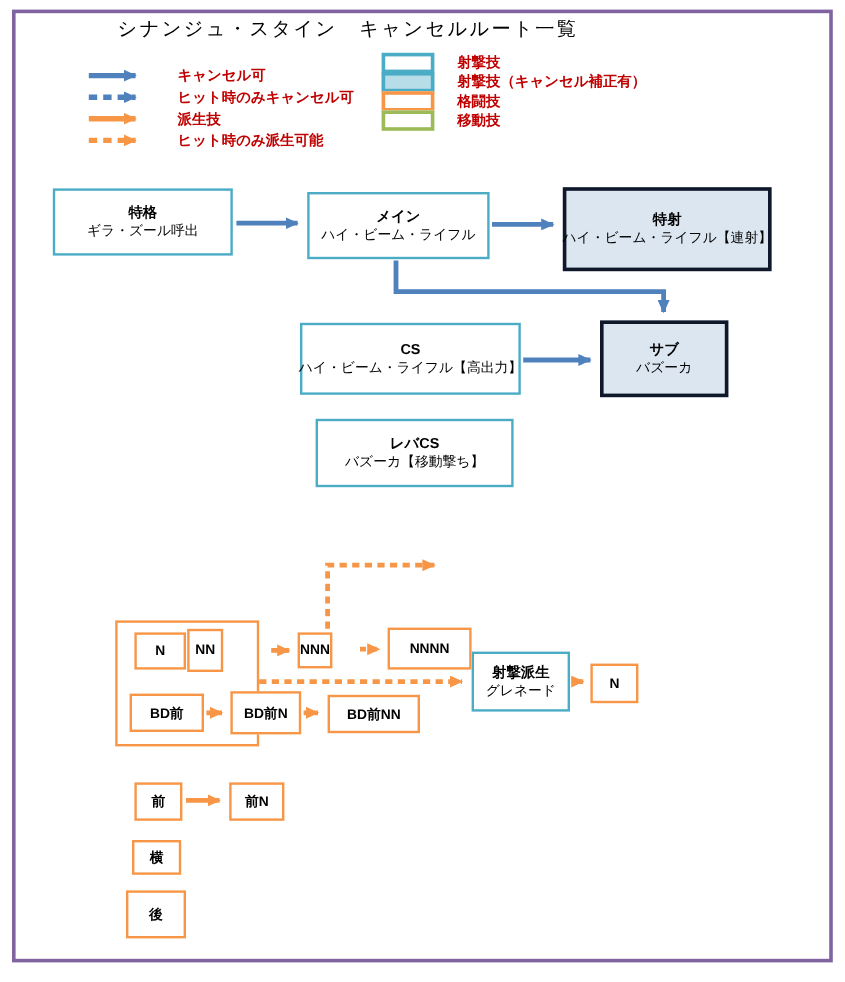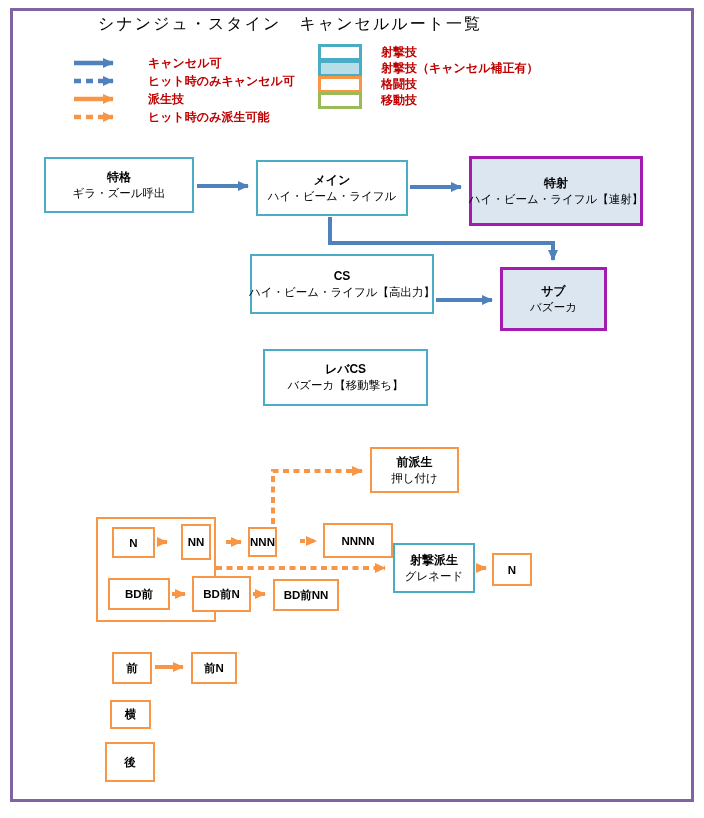--- a/index.html
+++ b/index.html
@@ -16,21 +16,21 @@
   .legend-right{position:absolute;left:318px;top:44px;}
   .lrow{display:flex;align-items:center;height:18px;gap:19px;}
   .rrow{display:flex;align-items:center;height:16px;}
   .llab{color:#C00000;font-weight:bold;font-size:12px;margin-left:5px;white-space:nowrap;}
   .swatch{width:38px;height:11px;border-width:3px;border-style:solid;margin-right:14px;}
   
   .node{position:absolute;background:#fff;box-sizing:border-box;z-index:3;
     display:flex;flex-direction:column;justify-content:center;align-items:center;
     text-align:left;}
   .shoot{border:2.5px solid #4BACC6;}
-  .shoot-f{border:3px solid #a21caf;background:#DCE6F1;}
+  .shoot-f{border:3px solid #0f172a;background:#DCE6F1;}
   .melee{border:2.5px solid #F79646;}
   .t{font-weight:bold;font-size:12px;line-height:1.45;white-space:nowrap;}
   .s{font-size:11.5px;line-height:1.35;white-space:nowrap;}
   .tc{font-weight:bold;font-size:11.5px;white-space:nowrap;}
   .group-rect{position:absolute;left:96px;top:517px;width:120px;height:105px;
     border:2.5px solid #F79646;box-sizing:border-box;z-index:1;background:transparent;}
   svg.overlay{position:absolute;left:0;top:0;z-index:2;}
 </style>
 </head>
 <body>
@@ -119,63 +119,59 @@
     <div class="s">ギラ・ズール呼出</div>
   </div>
   <div class="node shoot" style="left:256px;top:160px;width:152px;height:56px;">
     <div class="t">メイン</div>
     <div class="s">ハイ・ビーム・ライフル</div>
   </div>
   <div class="node shoot-f" style="left:469px;top:156px;width:174px;height:70px;">
     <div class="t">特射</div>
     <div class="s">ハイ・ビーム・ライフル【連射】</div>
   </div>
-  <div class="node shoot" style="left:250px;top:254px;width:184px;height:60px;">
+  <div class="node shoot" style="left:250px;top:269px;width:184px;height:60px;">
     <div class="t">CS</div>
     <div class="s">ハイ・ビーム・ライフル【高出力】</div>
   </div>
   <div class="node shoot-f" style="left:500px;top:267px;width:107px;height:64px;">
     <div class="t">サブ</div>
     <div class="s">バズーカ</div>
   </div>
   <div class="node shoot" style="left:263px;top:349px;width:165px;height:57px;">
     <div class="t">レバCS</div>
     <div class="s">バズーカ【移動撃ち】</div>
   </div>
   <div class="node shoot" style="left:393px;top:543px;width:82px;height:50px;">
     <div class="t">射撃派生</div>
     <div class="s">グレネード</div>
   </div>
 
-  <div class="node melee" style="left:370px;top:447px;width:89px;height:46px;">
-    <div class="t">前派生</div>
-    <div class="s">押し付け</div>
-  </div>
   <div class="node melee" style="left:112px;top:527px;width:43px;height:31px;">
     <div class="tc">N</div>
   </div>
-  <div class="node melee" style="left:181px;top:524px;width:30px;height:36px;">
+  <div class="node melee" style="left:156px;top:524px;width:30px;height:36px;">
     <div class="tc">NN</div>
   </div>
   <div class="node melee" style="left:248px;top:527px;width:29px;height:30px;">
     <div class="tc">NNN</div>
   </div>
   <div class="node melee" style="left:323px;top:523px;width:70px;height:35px;">
     <div class="tc">NNNN</div>
   </div>
   <div class="node melee" style="left:492px;top:553px;width:40px;height:33px;">
     <div class="tc">N</div>
   </div>
   <div class="node melee" style="left:108px;top:578px;width:62px;height:32px;">
     <div class="tc">BD前</div>
   </div>
   <div class="node melee" style="left:192px;top:576px;width:59px;height:36px;">
     <div class="tc">BD前N</div>
   </div>
-  <div class="node melee" style="left:273px;top:579px;width:66px;height:32px;">
+  <div class="node melee" style="left:273px;top:579px;width:77px;height:32px;">
     <div class="tc">BD前NN</div>
   </div>
   <div class="node melee" style="left:112px;top:652px;width:40px;height:32px;">
     <div class="tc">前</div>
   </div>
   <div class="node melee" style="left:191px;top:652px;width:46px;height:32px;">
     <div class="tc">前N</div>
   </div>
   <div class="node melee" style="left:110px;top:700px;width:41px;height:29px;">
     <div class="tc">横</div>

